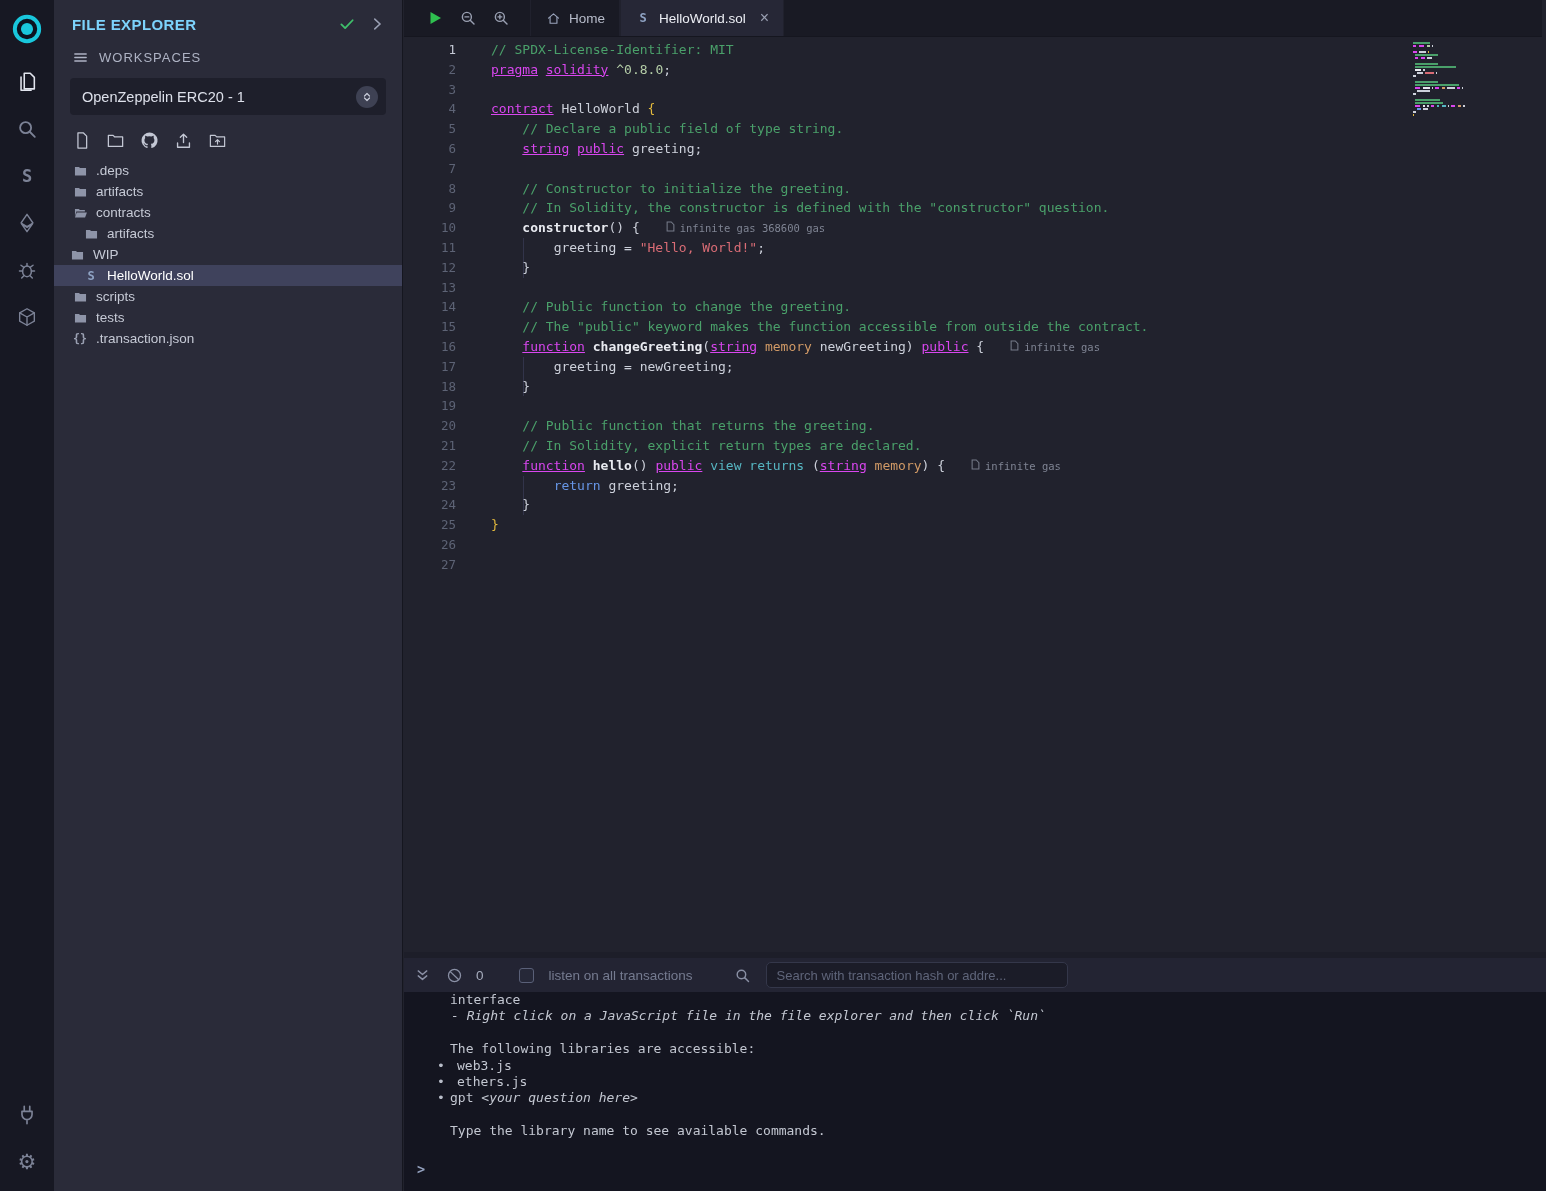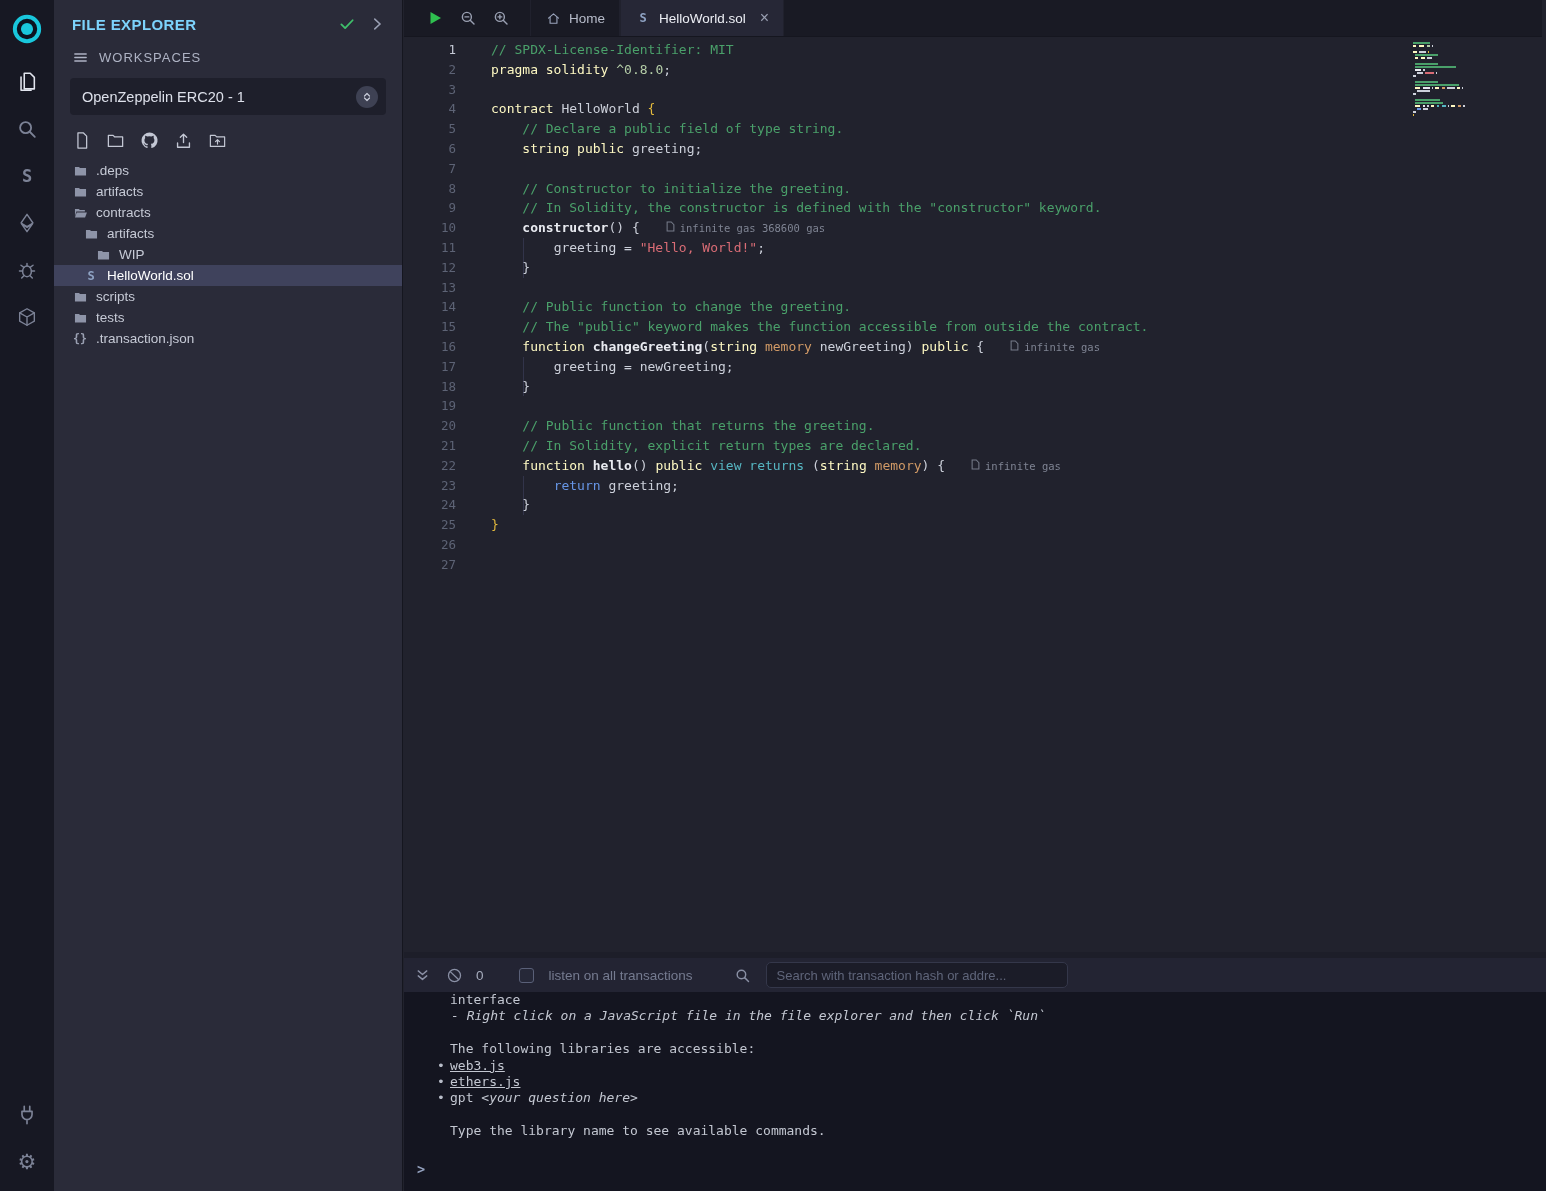--- a/index.html
+++ b/index.html
@@ -72,21 +72,21 @@
     font-family:"DejaVu Sans Mono", monospace; font-size:12.5px; color:#5d6375; cursor:pointer; }
   .ln.active { color:#c6cad6; }
   .code { position:absolute; left:87px; top:3px; right:140px; }
   .code-line { height:19.8px; line-height:19.8px; white-space:pre;
     font-family:"DejaVu Sans Mono", monospace; font-size:13px; }
   .code-line.g1 { background-image:linear-gradient(#32344a,#32344a);
     background-size:1px 100%; background-position:31.5px 0; background-repeat:no-repeat; }
 
   .tk-txt  { color:#ccd0da; }
   .tk-cm   { color:#4aa06a; }
-  .tk-kw   { color:#fef9c3; }
+  .tk-kw   { color:#d946ef;text-decoration:underline; }
   .tk-kw2  { color:#d19a66; }
   .tk-kw3  { color:#56b6c2; }
   .tk-str  { color:#d96c75; }
   .tk-num  { color:#b5cea8; }
   .tk-brace{ color:#e2b93d; }
   .tk-decl { color:#e8eaf0; font-weight:600; }
   .tk-ret  { color:#6796e6; }
 
   .gas-widget { display:inline-flex; align-items:center; gap:5px; margin-left:26px;
     font-size:10.5px; color:#7f8493; font-family:"DejaVu Sans Mono", monospace; }
@@ -110,21 +110,21 @@
     color:#cfd3df; padding:0 10px; font-size:13px; font-family:"Liberation Sans", sans-serif; outline:none; }
   .t-search::placeholder { color:#5f657a; }
 
   .t-content { position:absolute; top:40px; left:0; right:0; bottom:0; overflow:hidden;
     padding:0 20px 0 46px; font-family:"DejaVu Sans Mono", monospace; font-size:13px;
     color:#c3c7d1; }
   .t-line { min-height:16.4px; line-height:16.4px; position:relative; white-space:pre-wrap; }
   .t-line.clip { height:9px; overflow:hidden; display:flex; align-items:center; }
   .t-line.bullet::before { content:"•"; position:absolute; left:-13px; color:#b9bdc9; }
   .it { font-style:italic; }
-  .lnk { text-decoration:underline; cursor:pointer; }
+  .lnk { cursor:pointer;margin-left:7px; }
   .t-prompt { position:absolute; left:13px; bottom:14px; font-family:"DejaVu Sans Mono", monospace;
     font-weight:700; font-size:13.5px; color:#93a0bd; }
 </style>
 </head>
 <body>
 
 <nav class="activity-bar">
   <div class="ab-top">
       <div class="ab-icon logo">
         <svg viewBox="0 0 36 36">
@@ -249,21 +249,21 @@
         <span class="tree-label">contracts</span>
       </div>
       <div class="tree-row" style="padding-left: 29px;">
         <span class="tree-ic">
           <svg viewBox="0 0 24 24" fill="currentColor">
             <path d="M2.5 5h6.8l2 2h10.2v12.5H2.5z"></path>
           </svg>
         </span>
         <span class="tree-label">artifacts</span>
       </div>
-      <div class="tree-row" style="padding-left: 41px; text-align: right;">
+      <div class="tree-row" style="padding-left: 15px; text-align: right;">
         <span class="tree-ic">
           <svg viewBox="0 0 24 24" fill="currentColor">
             <path d="M2.5 5h6.8l2 2h10.2v12.5H2.5z"></path>
           </svg>
         </span>
         <span class="tree-label">WIP</span>
       </div>
       <div class="tree-row selected" style="padding-left: 29px;">
         <span class="tree-ic">
           <span class="letter-ic">S</span>
@@ -361,21 +361,21 @@
       </div>
     <div class="code">
         <div class="code-line"><span class="tk-cm">// SPDX-License-Identifier: MIT</span></div>
         <div class="code-line"><span class="tk-kw">pragma</span><span class="tk-txt"> </span><span class="tk-kw">solidity</span><span class="tk-txt"> </span><span class="tk-num">^0.8.0</span><span class="tk-txt">;</span></div>
         <div class="code-line">&nbsp;</div>
         <div class="code-line"><span class="tk-kw">contract</span><span class="tk-txt"> HelloWorld </span><span class="tk-brace">{</span></div>
         <div class="code-line"><span class="tk-txt">    </span><span class="tk-cm">// Declare a public field of type string.</span></div>
         <div class="code-line"><span class="tk-txt">    </span><span class="tk-kw">string</span><span class="tk-txt"> </span><span class="tk-kw">public</span><span class="tk-txt"> greeting;</span></div>
         <div class="code-line">&nbsp;</div>
         <div class="code-line"><span class="tk-txt">    </span><span class="tk-cm">// Constructor to initialize the greeting.</span></div>
-        <div class="code-line"><span class="tk-txt">    </span><span class="tk-cm">// In Solidity, the constructor is defined with the "constructor" keyword.</span></div>
+        <div class="code-line"><span class="tk-txt">    </span><span class="tk-cm">// In Solidity, the constructor is defined with the "constructor" question.</span></div>
         <div class="code-line"><span class="tk-txt">    </span><span class="tk-decl">constructor</span><span class="tk-txt">() {</span><span class="gas-widget"><span><svg viewBox="0 0 12 14" width="9" height="11">
                 <path d="M1.5 1h5.5l3.5 3.5V13h-9z" fill="none" stroke="#767b89" stroke-width="1.4"></path>
               </svg></span><span>infinite gas 368600 gas</span></span></div>
         <div class="code-line g1"><span class="tk-txt">        </span><span class="tk-txt">greeting = </span><span class="tk-str">"Hello, World!"</span><span class="tk-txt">;</span></div>
         <div class="code-line g1"><span class="tk-txt">    }</span></div>
         <div class="code-line">&nbsp;</div>
         <div class="code-line"><span class="tk-txt">    </span><span class="tk-cm">// Public function to change the greeting.</span></div>
         <div class="code-line"><span class="tk-txt">    </span><span class="tk-cm">// The "public" keyword makes the function accessible from outside the contract.</span></div>
         <div class="code-line"><span class="tk-txt">    </span><span class="tk-kw">function</span><span class="tk-txt"> </span><span class="tk-decl">changeGreeting</span><span class="tk-txt">(</span><span class="tk-kw">string</span><span class="tk-txt"> </span><span class="tk-kw2">memory</span><span class="tk-txt"> newGreeting) </span><span class="tk-kw">public</span><span class="tk-txt"> {</span><span class="gas-widget"><span><svg viewBox="0 0 12 14" width="9" height="11">
                 <path d="M1.5 1h5.5l3.5 3.5V13h-9z" fill="none" stroke="#767b89" stroke-width="1.4"></path>

